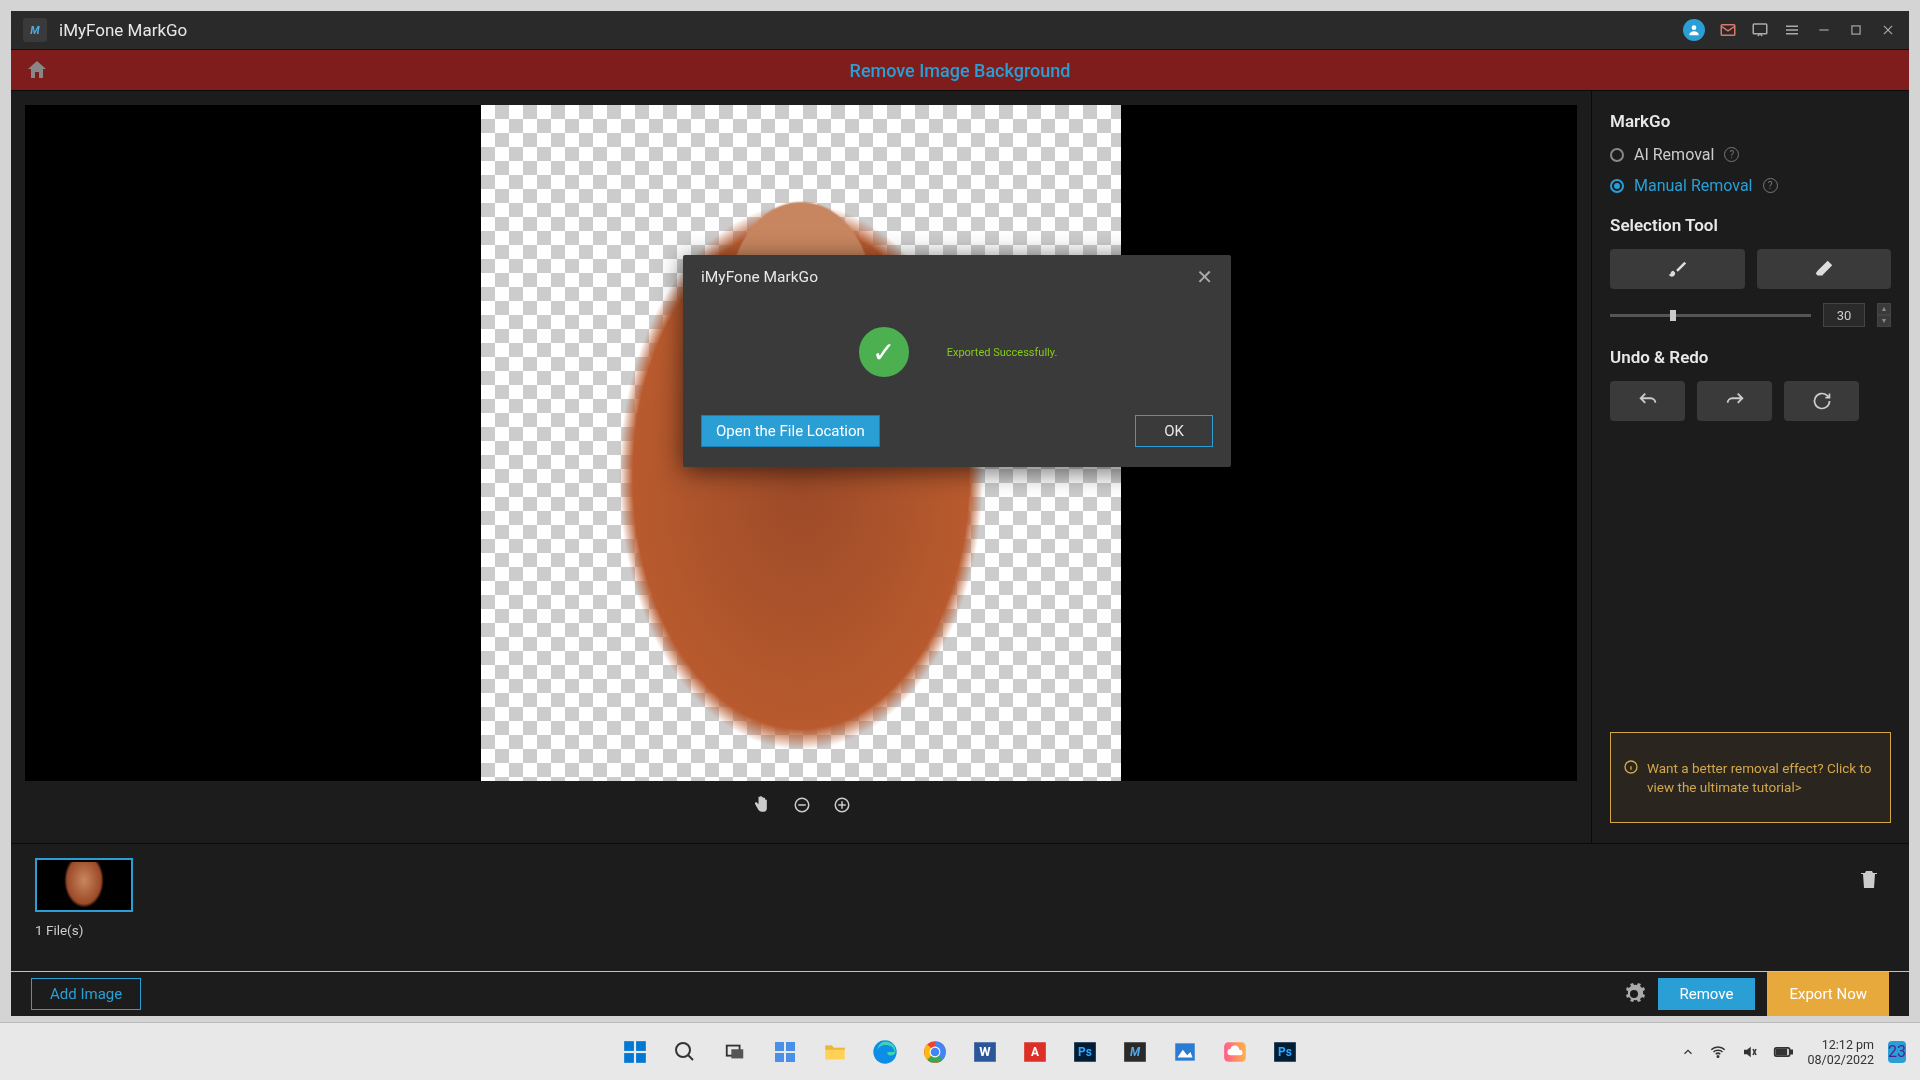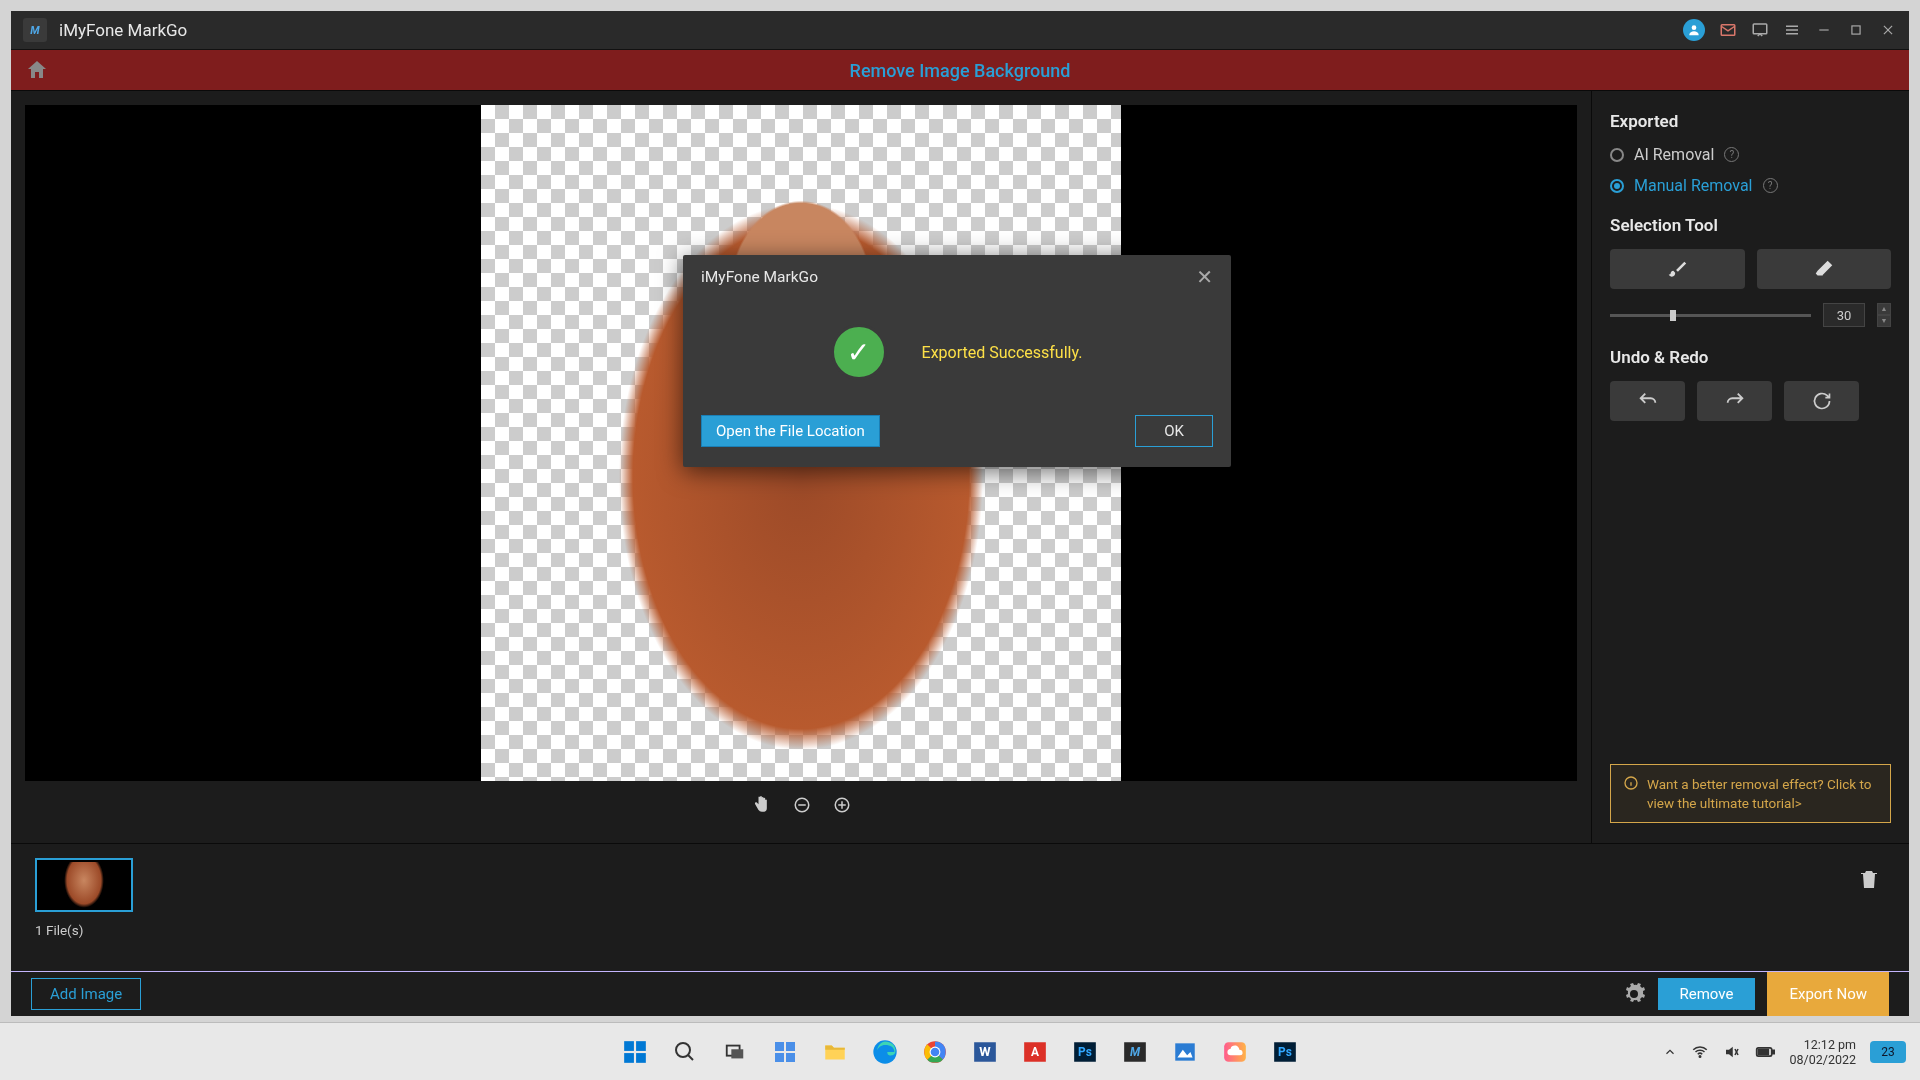--- a/index.html
+++ b/index.html
@@ -43,52 +43,52 @@
 .tool-buttons { display: flex; gap: 12px; margin-bottom: 14px; }
 .tool-btn { flex: 1; height: 40px; background: #3a3a3a; border-radius: 4px; display: flex; align-items: center; justify-content: center; cursor: pointer; }
 .slider-row { display: flex; align-items: center; gap: 12px; margin-bottom: 20px; }
 .slider-track { flex: 1; height: 3px; background: #555; position: relative; }
 .slider-thumb { position: absolute; left: 30%; top: -4px; width: 6px; height: 11px; background: #ccc; }
 .slider-value { width: 42px; height: 24px; background: #2a2a2a; border: 1px solid #444; color: #ccc; font-size: 13px; display: flex; align-items: center; justify-content: center; }
 .spinner-btns { display: flex; flex-direction: column; }
 .spin { width: 14px; height: 12px; background: #3a3a3a; border: 1px solid #444; color: #888; font-size: 7px; display: flex; align-items: center; justify-content: center; cursor: pointer; }
 .undo-buttons { display: flex; gap: 12px; }
 .undo-btn { width: 75px; height: 40px; background: #3a3a3a; border-radius: 4px; display: flex; align-items: center; justify-content: center; cursor: pointer; color: #ccc; }
-.tip-box { margin-top: auto; border: 1px solid #d4a64a; background: rgba(212,166,74,0.08); padding: 10px 12px; color: #d4a64a; font-size: 13.5px; line-height: 1.4; display: flex; gap: 8px; }
+.tip-box { margin-top: auto; border: 1px solid #d4a64a; background: rgba(212,166,74,0.08); padding: 26px 12px; color: #d4a64a; font-size: 13.5px; line-height: 1.4; display: flex; gap: 8px; }
 .tip-icon { flex-shrink: 0; }
 .bottom-strip { height: 140px; border-top: 1px solid #0a0a0a; background: #1c1c1c; display: flex; flex-direction: column; padding: 14px 24px 10px; position: relative; }
 .thumb-row { display: flex; align-items: flex-start; }
 .thumb { width: 98px; height: 54px; border: 2px solid #2a9fd6; background: #000; cursor: pointer; display: flex; align-items: center; justify-content: center; }
 .thumb-img { width: 40px; height: 46px; background: radial-gradient(ellipse at 50% 40%, #c88660 0%, #9c4a28 60%, #000 70%); }
 .trash-icon { position: absolute; right: 28px; top: 22px; color: #ccc; cursor: pointer; }
 .file-count { color: #ccc; font-size: 13.5px; margin-top: 10px; }
 .footer-row { height: 48px; border-top: 1px solid #c4b5fd; display: flex; align-items: center; padding: 0 20px; background: #1c1c1c; }
 .add-image-btn { border: 1px solid #2a9fd6; color: #2a9fd6; padding: 6px 18px; font-size: 15px; cursor: pointer; background: transparent; }
 .footer-right { margin-left: auto; display: flex; align-items: center; gap: 12px; }
 .gear { color: #aaa; cursor: pointer; font-size: 20px; }
 .remove-btn { background: #2a9fd6; color: #fff; padding: 7px 22px; font-size: 15px; cursor: pointer; border: none; }
 .export-btn { background: #e8a93c; color: #fff; padding: 13px 22px; font-size: 15px; cursor: pointer; border: none; }
 .modal { position: absolute; top: 244px; left: 672px; width: 548px; background: #3a3a3a; border-radius: 2px; box-shadow: 0 4px 24px rgba(0,0,0,0.6); z-index: 100; }
 .modal-header { height: 44px; display: flex; align-items: center; padding: 0 18px; }
 .modal-title { color: #e8e8e8; font-size: 15.5px; }
 .modal-close { margin-left: auto; color: #aaa; font-size: 20px; cursor: pointer; }
 .modal-body { padding: 26px 18px 20px; display: flex; align-items: center; gap: 36px; justify-content: center; }
 .success-circle { width: 54px; height: 54px; border: 4px solid #4caf50; border-radius: 50%; background: #4caf50; display: flex; align-items: center; justify-content: center; color: #fff; font-size: 28px; position: relative; }
 .success-circle::before { content:''; position:absolute; inset:-5px; border:3px solid #3a3a3a; border-radius:50%; }
-.modal-msg { color: #fde047; font-size: 16px; }
+.modal-msg { color: #84cc16; font-size: 11px; }
 .modal-footer { padding: 16px 18px 20px; display: flex; align-items: center; }
 .open-loc-btn { background: #2a9fd6; color: #fff; padding: 6px 14px; font-size: 15px; cursor: pointer; border: 1px solid #1a7fb6; }
 .ok-btn { margin-left: auto; background: #3a3a3a; border: 1px solid #2a9fd6; color: #e8e8e8; padding: 6px 28px; font-size: 15px; cursor: pointer; }
 .taskbar { position: absolute; bottom: 0; left: 0; right: 0; height: 58px; background: #e8e8e8; border-top: 1px solid #bbb; display: flex; align-items: center; }
 .taskbar-center { position: absolute; left: 50%; transform: translateX(-50%); display: flex; gap: 10px; }
 .tb-app { width: 40px; height: 40px; border-radius: 4px; display: flex; align-items: center; justify-content: center; font-size: 22px; cursor: pointer; }
 .taskbar-right { margin-left: auto; display: flex; align-items: center; gap: 14px; padding-right: 14px; color: #333; font-size: 13px; }
 .tray-icon { cursor: pointer; }
 .clock { display: flex; flex-direction: column; align-items: flex-end; line-height: 1.2; font-size: 12.5px; }
-.notif-badge { background: #2a9fd6; color: #0f172a; width: 36px; height: 22px; border-radius: 4px; display: flex; align-items: center; justify-content: center; font-size: 12px; }
+.notif-badge { background: #2a9fd6; color: #4c1d95; width: 18px; height: 22px; border-radius: 4px; display: flex; align-items: center; justify-content: center; font-size: 16px; }
 svg { display: block; }
 </style>
 </head>
 <body>
 
 <div class="browser-top"></div>
 
 <div class="app-window">
 
   <div class="titlebar">
@@ -171,21 +171,21 @@
           <svg width="18" height="18" viewBox="0 0 24 24" fill="none" stroke="#ccc" stroke-width="2">
               <circle cx="12" cy="12" r="9"></circle>
               <line x1="7" y1="12" x2="17" y2="12"></line>
               <line x1="12" y1="7" x2="12" y2="17"></line>
             </svg>
         </div>
       </div>
     </div>
 
     <div class="right-panel">
-      <div class="panel-heading">Exported</div>
+      <div class="panel-heading">MarkGo</div>
       <div class="radio-row">
         <div class="radio"></div>
         <span class="radio-label">AI Removal</span>
         <div class="help-circle">?</div>
       </div>
       <div class="radio-row">
         <div class="radio selected"></div>
         <span class="radio-label selected">Manual Removal</span>
         <div class="help-circle">?</div>
       </div>

